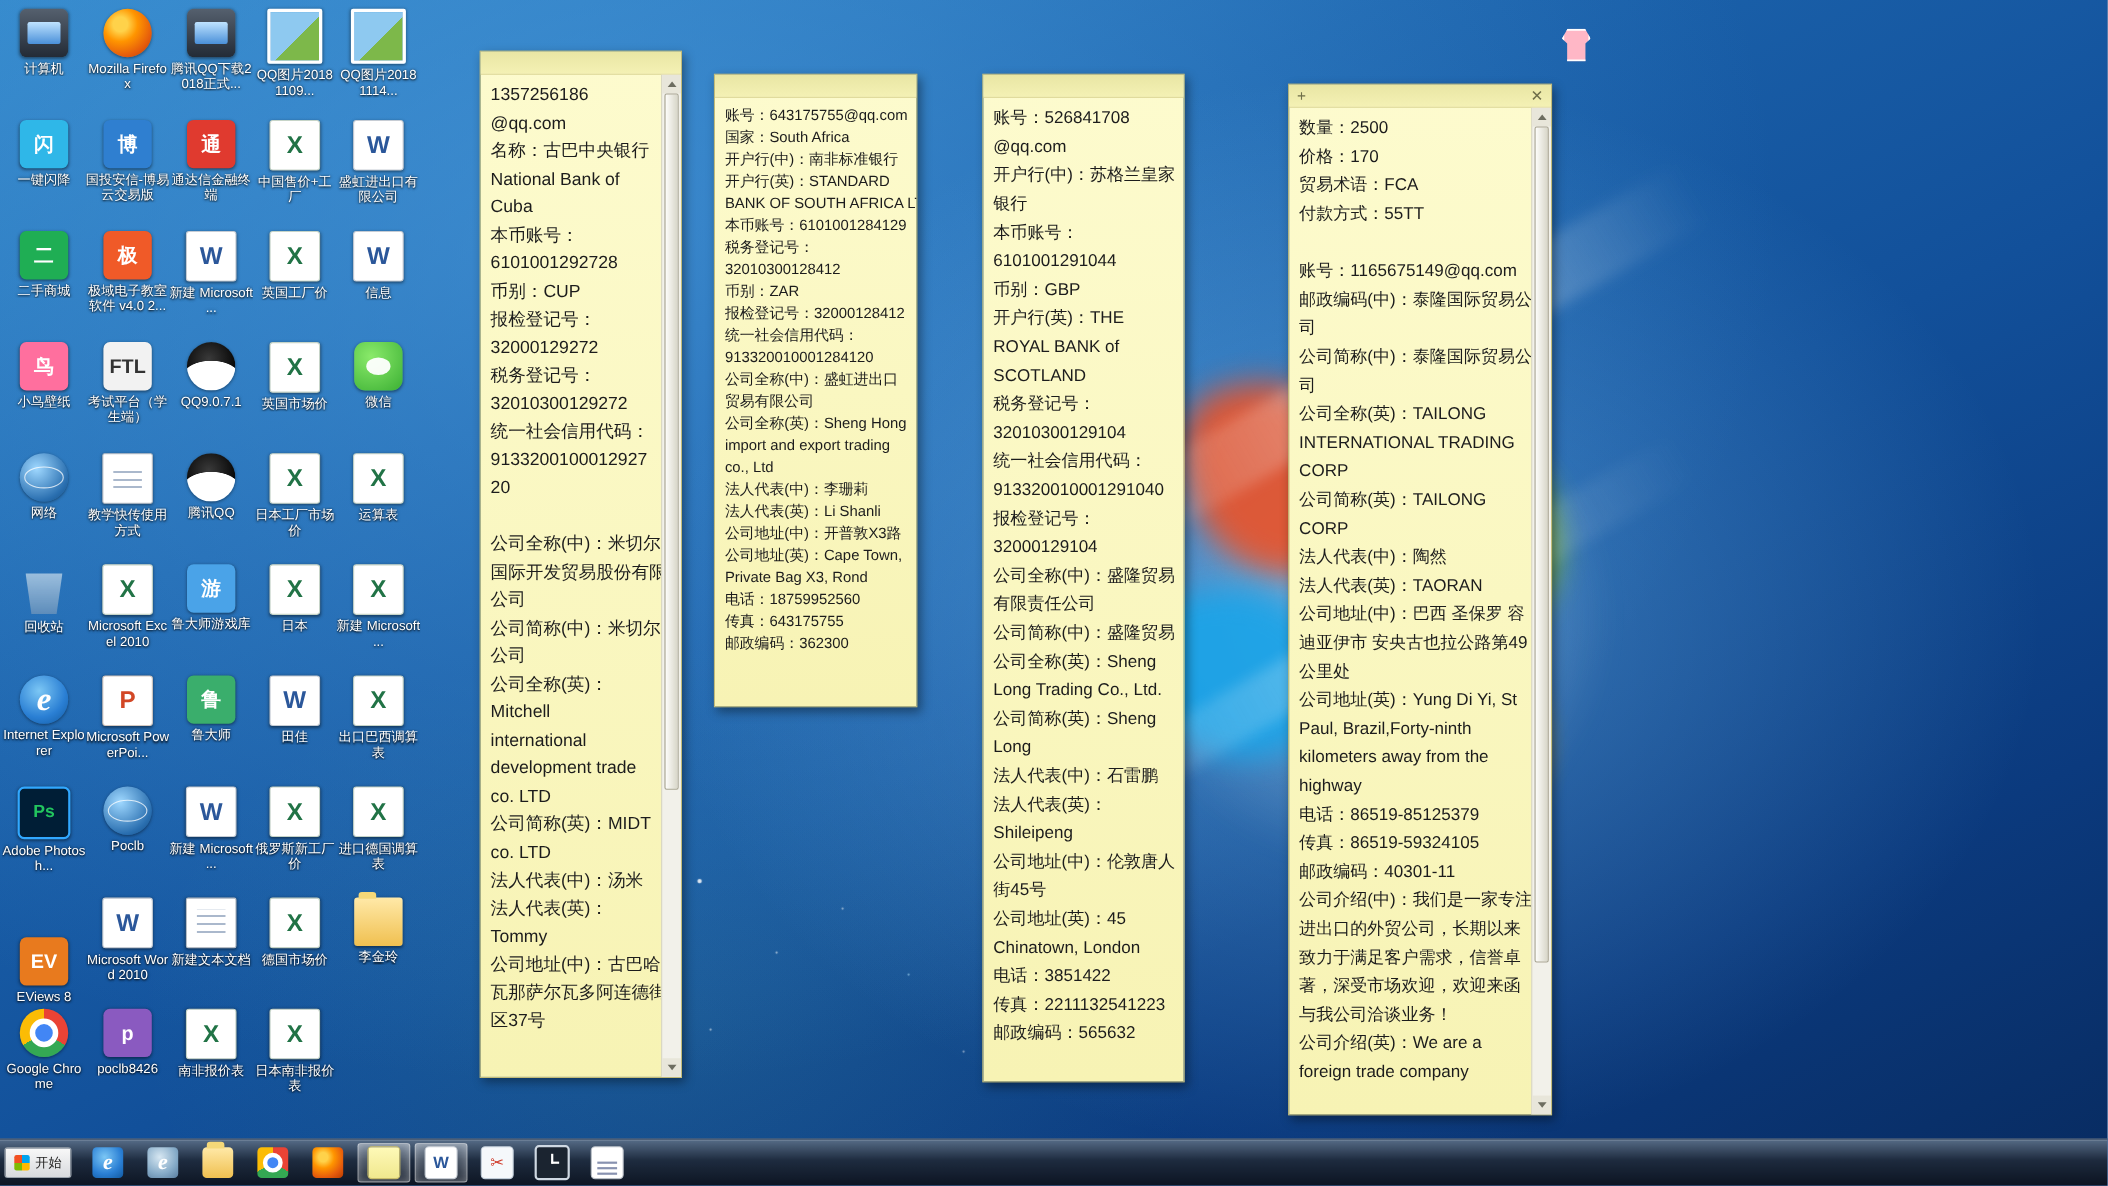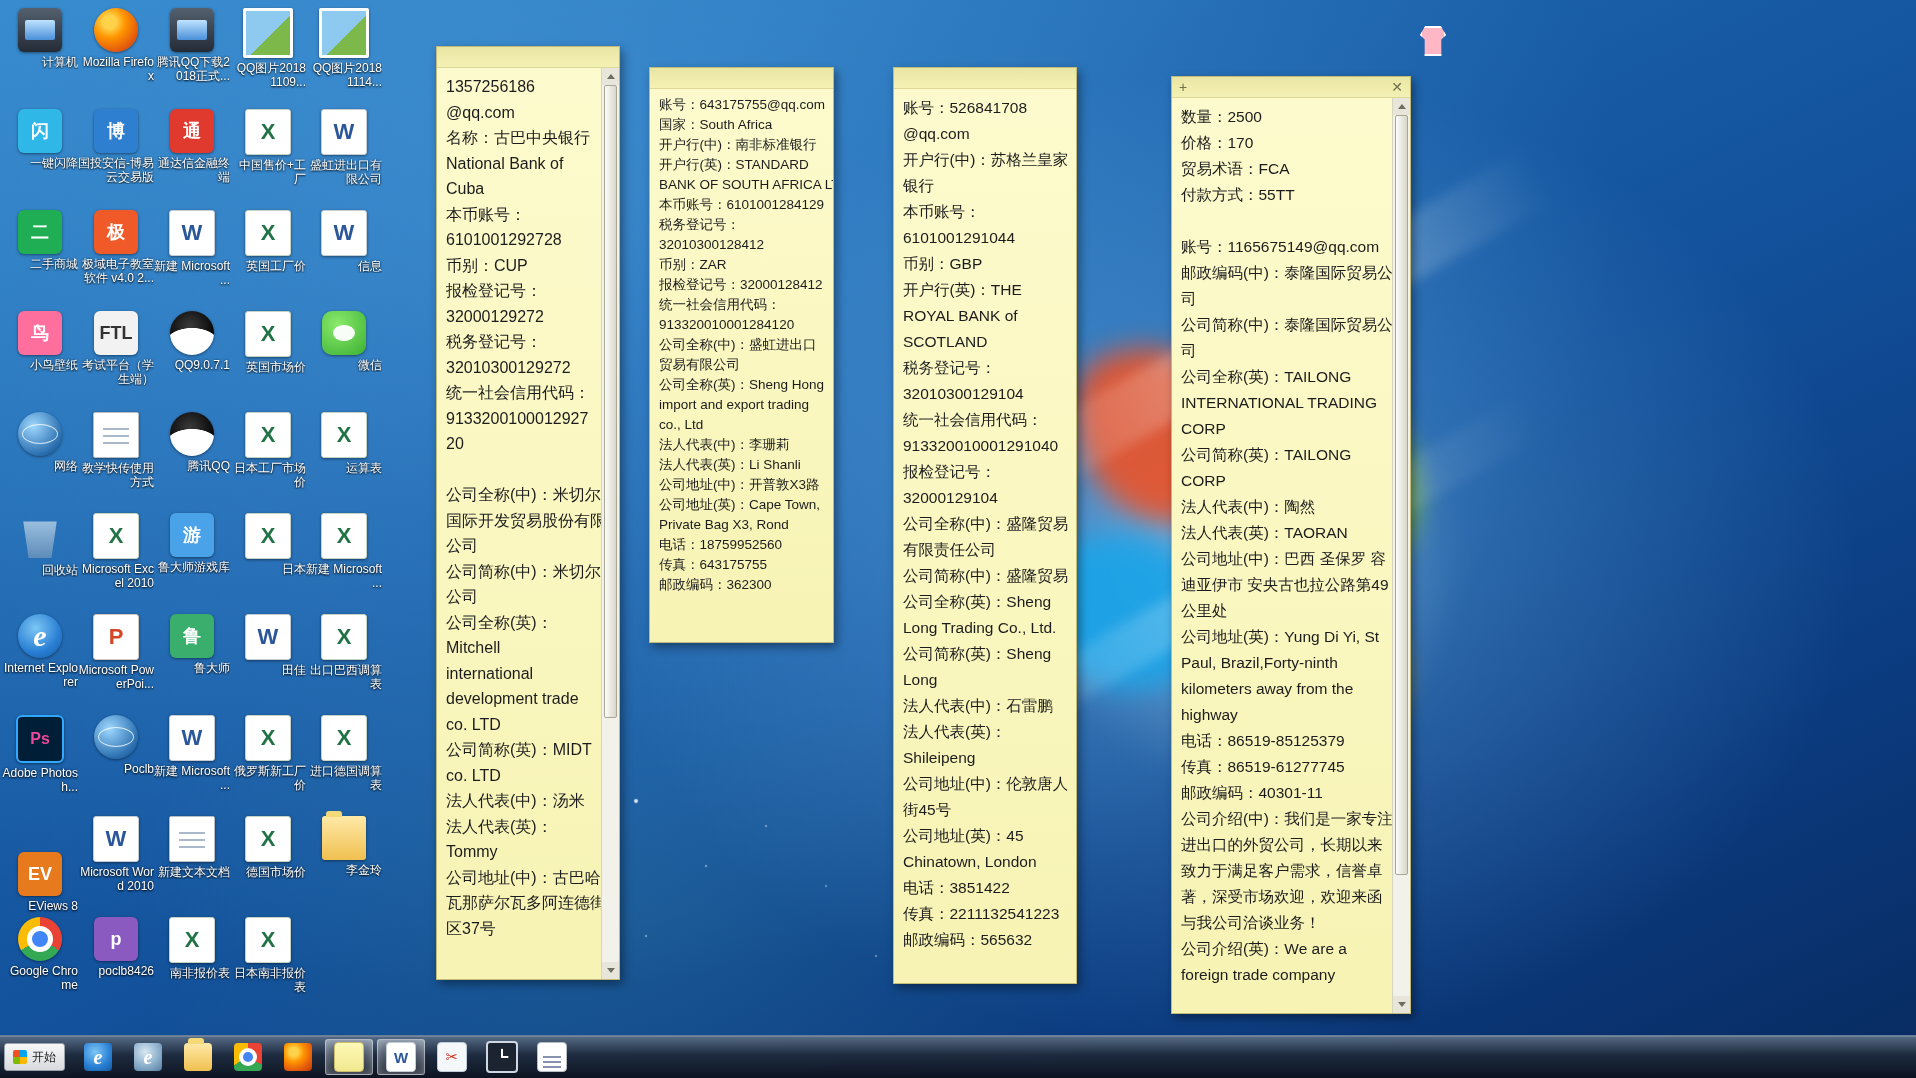--- a/index.html
+++ b/index.html
@@ -24,42 +24,42 @@
   .streak1{left:960px;top:300px;width:620px;height:60px;transform:rotate(-30deg);}
   .streak2{left:900px;top:560px;width:680px;height:46px;transform:rotate(-30deg);opacity:.7;}
   .sparkles{position:absolute;left:0;top:0;width:2px;height:2px;border-radius:50%;background:transparent;
     box-shadow:635px 800px 1px 1px rgba(255,255,255,.85),705px 865px 1px rgba(255,255,255,.6),
     565px 905px 1px rgba(200,240,255,.7),765px 825px 1px rgba(255,255,255,.55),
     645px 935px 1px rgba(255,255,255,.6),825px 885px 1px rgba(180,230,255,.6),
     875px 955px 1px rgba(255,255,255,.5),585px 845px 1px rgba(255,255,255,.45);}
 
   
   #icons{position:absolute;inset:0 0 42px 0;}
-  .dicon{position:absolute;width:76px;text-align:right;cursor:default;}
+  .dicon{position:absolute;width:76px;text-align:center;cursor:default;}
   .ico{width:44px;height:44px;margin:0 auto;border-radius:6px;display:flex;align-items:center;justify-content:center;
     font-weight:bold;color:#fff;font-size:20px;box-shadow:0 1px 3px rgba(0,0,0,.45);position:relative;}
   .lbl{margin-top:3px;font-size:12px;color:#fff;line-height:14px;max-height:28px;overflow:hidden;word-break:break-all;
     text-shadow:0 1px 2px rgba(0,0,0,.9),0 0 3px rgba(0,0,0,.55);}
   .k-computer{background:linear-gradient(#55606e,#232b36);}
   .k-computer::after{content:"";width:30px;height:20px;border-radius:2px;background:linear-gradient(#bfe3ff,#4a90d9);}
   .k-word{background:#fff;color:#2b579a;border:1px solid #c6ccd4;border-radius:3px;font-size:22px;}
   .k-excel{background:#fff;color:#217346;border:1px solid #c6d4c8;border-radius:3px;font-size:22px;}
   .k-ppt{background:#fff;color:#d24726;border:1px solid #d4c8c0;border-radius:3px;font-size:22px;}
   .k-textdoc{background:#fff;border:1px solid #b8bec6;border-radius:2px;}
   .k-textdoc::after{content:"";width:26px;height:24px;background:repeating-linear-gradient(to bottom,transparent 0 5px,#aab8cc 5px 7px);}
   .k-image{background:linear-gradient(135deg,#8ec9f0 0 55%,#7db84a 55%);border:3px solid #fff;border-radius:2px;}
   .k-qq{border-radius:50%;background:radial-gradient(ellipse 60% 34% at 50% 72%,#fff 96%,transparent 100%),radial-gradient(circle at 45% 35%,#3a3a3a,#000 75%);}
   .k-chrome{border-radius:50%;background:conic-gradient(#ea4335 0 120deg,#34a853 120deg 240deg,#fbbc05 240deg 360deg);}
   .k-chrome::after{content:"";width:16px;height:16px;border-radius:50%;background:#4286f5;border:5px solid #fff;}
   .k-firefox{border-radius:50%;background:radial-gradient(circle at 35% 32%,#ffd24a 0 16%,#ff9500 38%,#e55b0c 70%,#b83a00 100%);}
   .k-ie{border-radius:50%;background:radial-gradient(circle at 40% 32%,#7cc7f5,#2a7fd4 60%,#1159a0);
     font-family:"Liberation Serif","DejaVu Serif",serif;font-style:italic;font-size:30px;}
   .k-ie2{border-radius:50%;background:radial-gradient(circle at 40% 32%,#d7e7f2,#86abc8 60%,#587c9e);
     font-family:"Liberation Serif","DejaVu Serif",serif;font-style:italic;font-size:26px;}
-  .k-ps{background:#001e36;color:#ec4899;border:2px solid #31a8ff;border-radius:6px;font-size:16px;}
+  .k-ps{background:#001e36;color:#22c55e;border:2px solid #31a8ff;border-radius:6px;font-size:16px;}
   .k-folder{background:linear-gradient(#ffe9a8,#f0c050);border-radius:3px;}
   .k-folder::before{content:"";position:absolute;top:-5px;left:4px;width:16px;height:6px;background:#f5d878;border-radius:3px 3px 0 0;}
   .k-wechat{border-radius:10px;background:radial-gradient(circle at 35% 30%,#8aea6a,#3cb034);}
   .k-wechat::after{content:"";width:22px;height:16px;border-radius:50%;background:#fff;opacity:.95;}
   .k-recycle{background:linear-gradient(rgba(205,225,240,.75),rgba(125,155,185,.6));clip-path:polygon(12% 18%,88% 18%,76% 96%,24% 96%);box-shadow:none;border-top:3px solid rgba(230,240,250,.9);}
   .k-globe{border-radius:50%;background:radial-gradient(circle at 35% 32%,#9fd8ff,#2a6fb0 70%,#134a80);}
   .k-globe::after{content:"";width:34px;height:18px;border:1px solid rgba(255,255,255,.75);border-radius:50%;}
   .k-tile{background:var(--c,#4a90d9);color:var(--fg,#fff);font-size:18px;}
   .k-notes{background:linear-gradient(#fef9b8,#f0e88e);border:1px solid #c9bd6a;border-radius:2px;}
   .k-snip{background:#f5f8fb;border:1px solid #c0ccd8;color:#d03a2a;border-radius:3px;font-size:17px;}
@@ -494,21 +494,21 @@
           <div class="nline">法人代表(中)：陶然</div>
           <div class="nline">法人代表(英)：TAORAN</div>
           <div class="nline">公司地址(中)：巴西 圣保罗 容</div>
           <div class="nline">迪亚伊市 安央古也拉公路第49</div>
           <div class="nline">公里处</div>
           <div class="nline">公司地址(英)：Yung Di Yi, St</div>
           <div class="nline">Paul, Brazil,Forty-ninth</div>
           <div class="nline">kilometers away from the</div>
           <div class="nline">highway</div>
           <div class="nline">电话：86519-85125379</div>
-          <div class="nline">传真：86519-61277745</div>
+          <div class="nline">传真：86519-59324105</div>
           <div class="nline">邮政编码：40301-11</div>
           <div class="nline">公司介绍(中)：我们是一家专注</div>
           <div class="nline">进出口的外贸公司，长期以来</div>
           <div class="nline">致力于满足客户需求，信誉卓</div>
           <div class="nline">著，深受市场欢迎，欢迎来函</div>
           <div class="nline">与我公司洽谈业务！</div>
           <div class="nline">公司介绍(英)：We are a</div>
           <div class="nline">foreign trade company</div>
         </div>
     <div class="nscroll">

